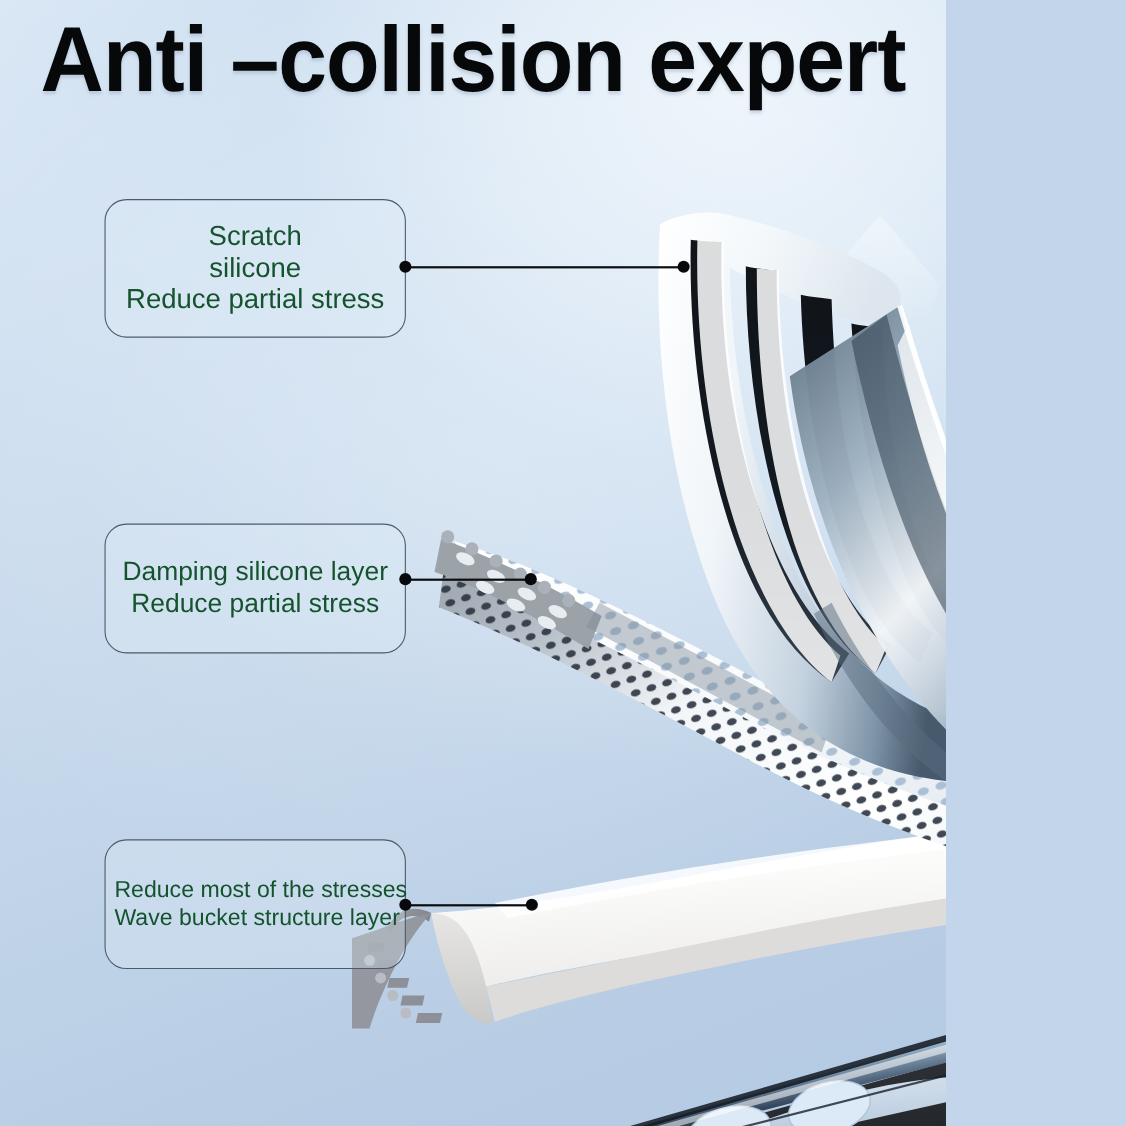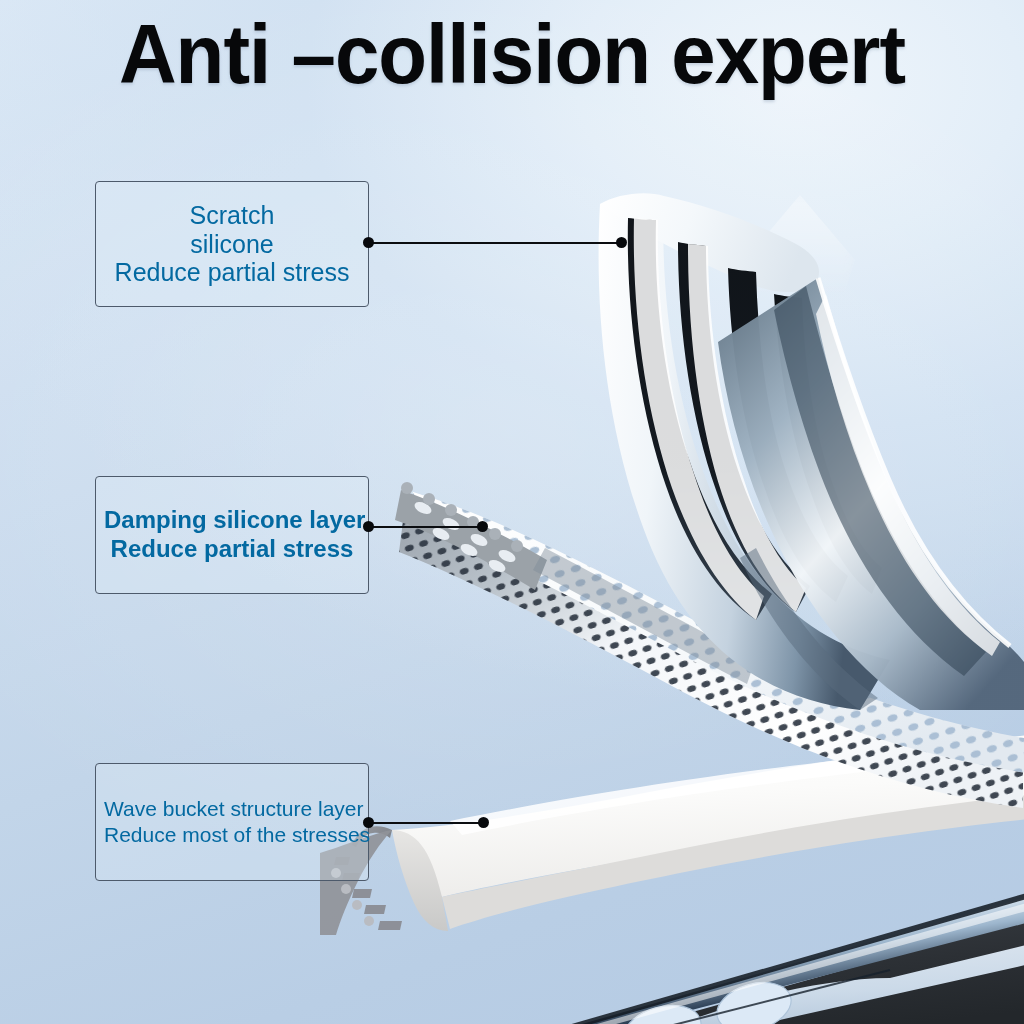--- a/index.html
+++ b/index.html
@@ -1,21 +1,21 @@
 <!DOCTYPE html>
 <html><head>
 <meta charset="utf-8">
 <style>
   html,body{margin:0;padding:0;}
   body{
     width:1024px;height:1024px;overflow:hidden;
     font-family:"Liberation Sans","DejaVu Sans",sans-serif;
     background:#c3d5ea;
   }
-  #stage{position:relative;width:1024px;height:1024px;overflow:hidden;}
+  #stage{position:relative;width:860px;height:1024px;overflow:hidden;}
 
   
   .bg{position:absolute;inset:0;
       background:
         radial-gradient(120% 85% at 78% 8%, #eef5fb 0%, #e3eef8 18%, #d2e2f2 40%, rgba(210,226,242,0) 72%),
         linear-gradient(160deg,#dce9f6 0%,#cfdff0 28%,#c2d5e9 58%,#b9cee5 80%,#b4cae3 100%);
   }
   .bg-vignette{position:absolute;inset:0;
       background:radial-gradient(110% 78% at 50% 42%, rgba(255,255,255,.18) 0%, rgba(255,255,255,0) 60%);}
 
@@ -26,30 +26,30 @@
      filter:blur(6px);opacity:.75;}
 
   
   .title{position:absolute;left:0;right:0;top:12px;text-align:center;
      font-size:84px;line-height:1;font-weight:700;color:#07080a;
      letter-spacing:-1px;transform:scaleX(.95);transform-origin:50% 50%;
      text-shadow:0 2px 3px rgba(120,140,165,.30);white-space:nowrap;}
 
   
   .callout{position:absolute;box-sizing:border-box;
-     border:1.6px solid #4d5a6b;border-radius:4px;
+     border:1.6px solid #4d5a6b;border-radius:20px;
      background:rgba(226,238,249,.30);
      display:flex;align-items:center;justify-content:center;
-     color:#0369a1;text-align:center;}
+     color:#14532d;text-align:center;}
   .callout .lines{width:100%;padding:0 8px;box-sizing:border-box;}
   .callout .ln{display:block;white-space:nowrap;}
 
   #box1{left:95px;top:181px;width:274px;height:126px;}
   #box1 .ln{font-size:25px;line-height:1.14;}
-  #box2{left:95px;top:476px;width:274px;height:118px;font-weight:bold;}
+  #box2{left:95px;top:476px;width:274px;height:118px;}
   #box2 .ln{font-size:24px;line-height:1.20;}
   #box3{left:95px;top:763px;width:274px;height:118px;}
   #box3 .ln{font-size:21px;line-height:1.22;}
 
   
   .conn{position:absolute;height:2px;background:#0b0d10;}
   .dot{position:absolute;width:11px;height:11px;border-radius:50%;background:#07090c;}
 
   #conn1{left:369px;top:242px;width:252px;}
   #d1a{left:363px;top:237px;}  #d1b{left:616px;top:237px;}
@@ -337,21 +337,21 @@
       <span class="ln">Damping silicone layer</span>
       <span class="ln">Reduce partial stress</span>
     </div>
   </div>
   <div class="conn" id="conn2"></div>
   <div class="dot" id="d2a"></div>
   <div class="dot" id="d2b"></div>
 
   <div class="callout" id="box3">
     <div class="lines">
+      <span class="ln">Reduce most of the stresses</span>
       <span class="ln">Wave bucket structure layer</span>
-      <span class="ln">Reduce most of the stresses</span>
     </div>
   </div>
   <div class="conn" id="conn3"></div>
   <div class="dot" id="d3a"></div>
   <div class="dot" id="d3b"></div>
 
 </div>
 
 </body></html>

